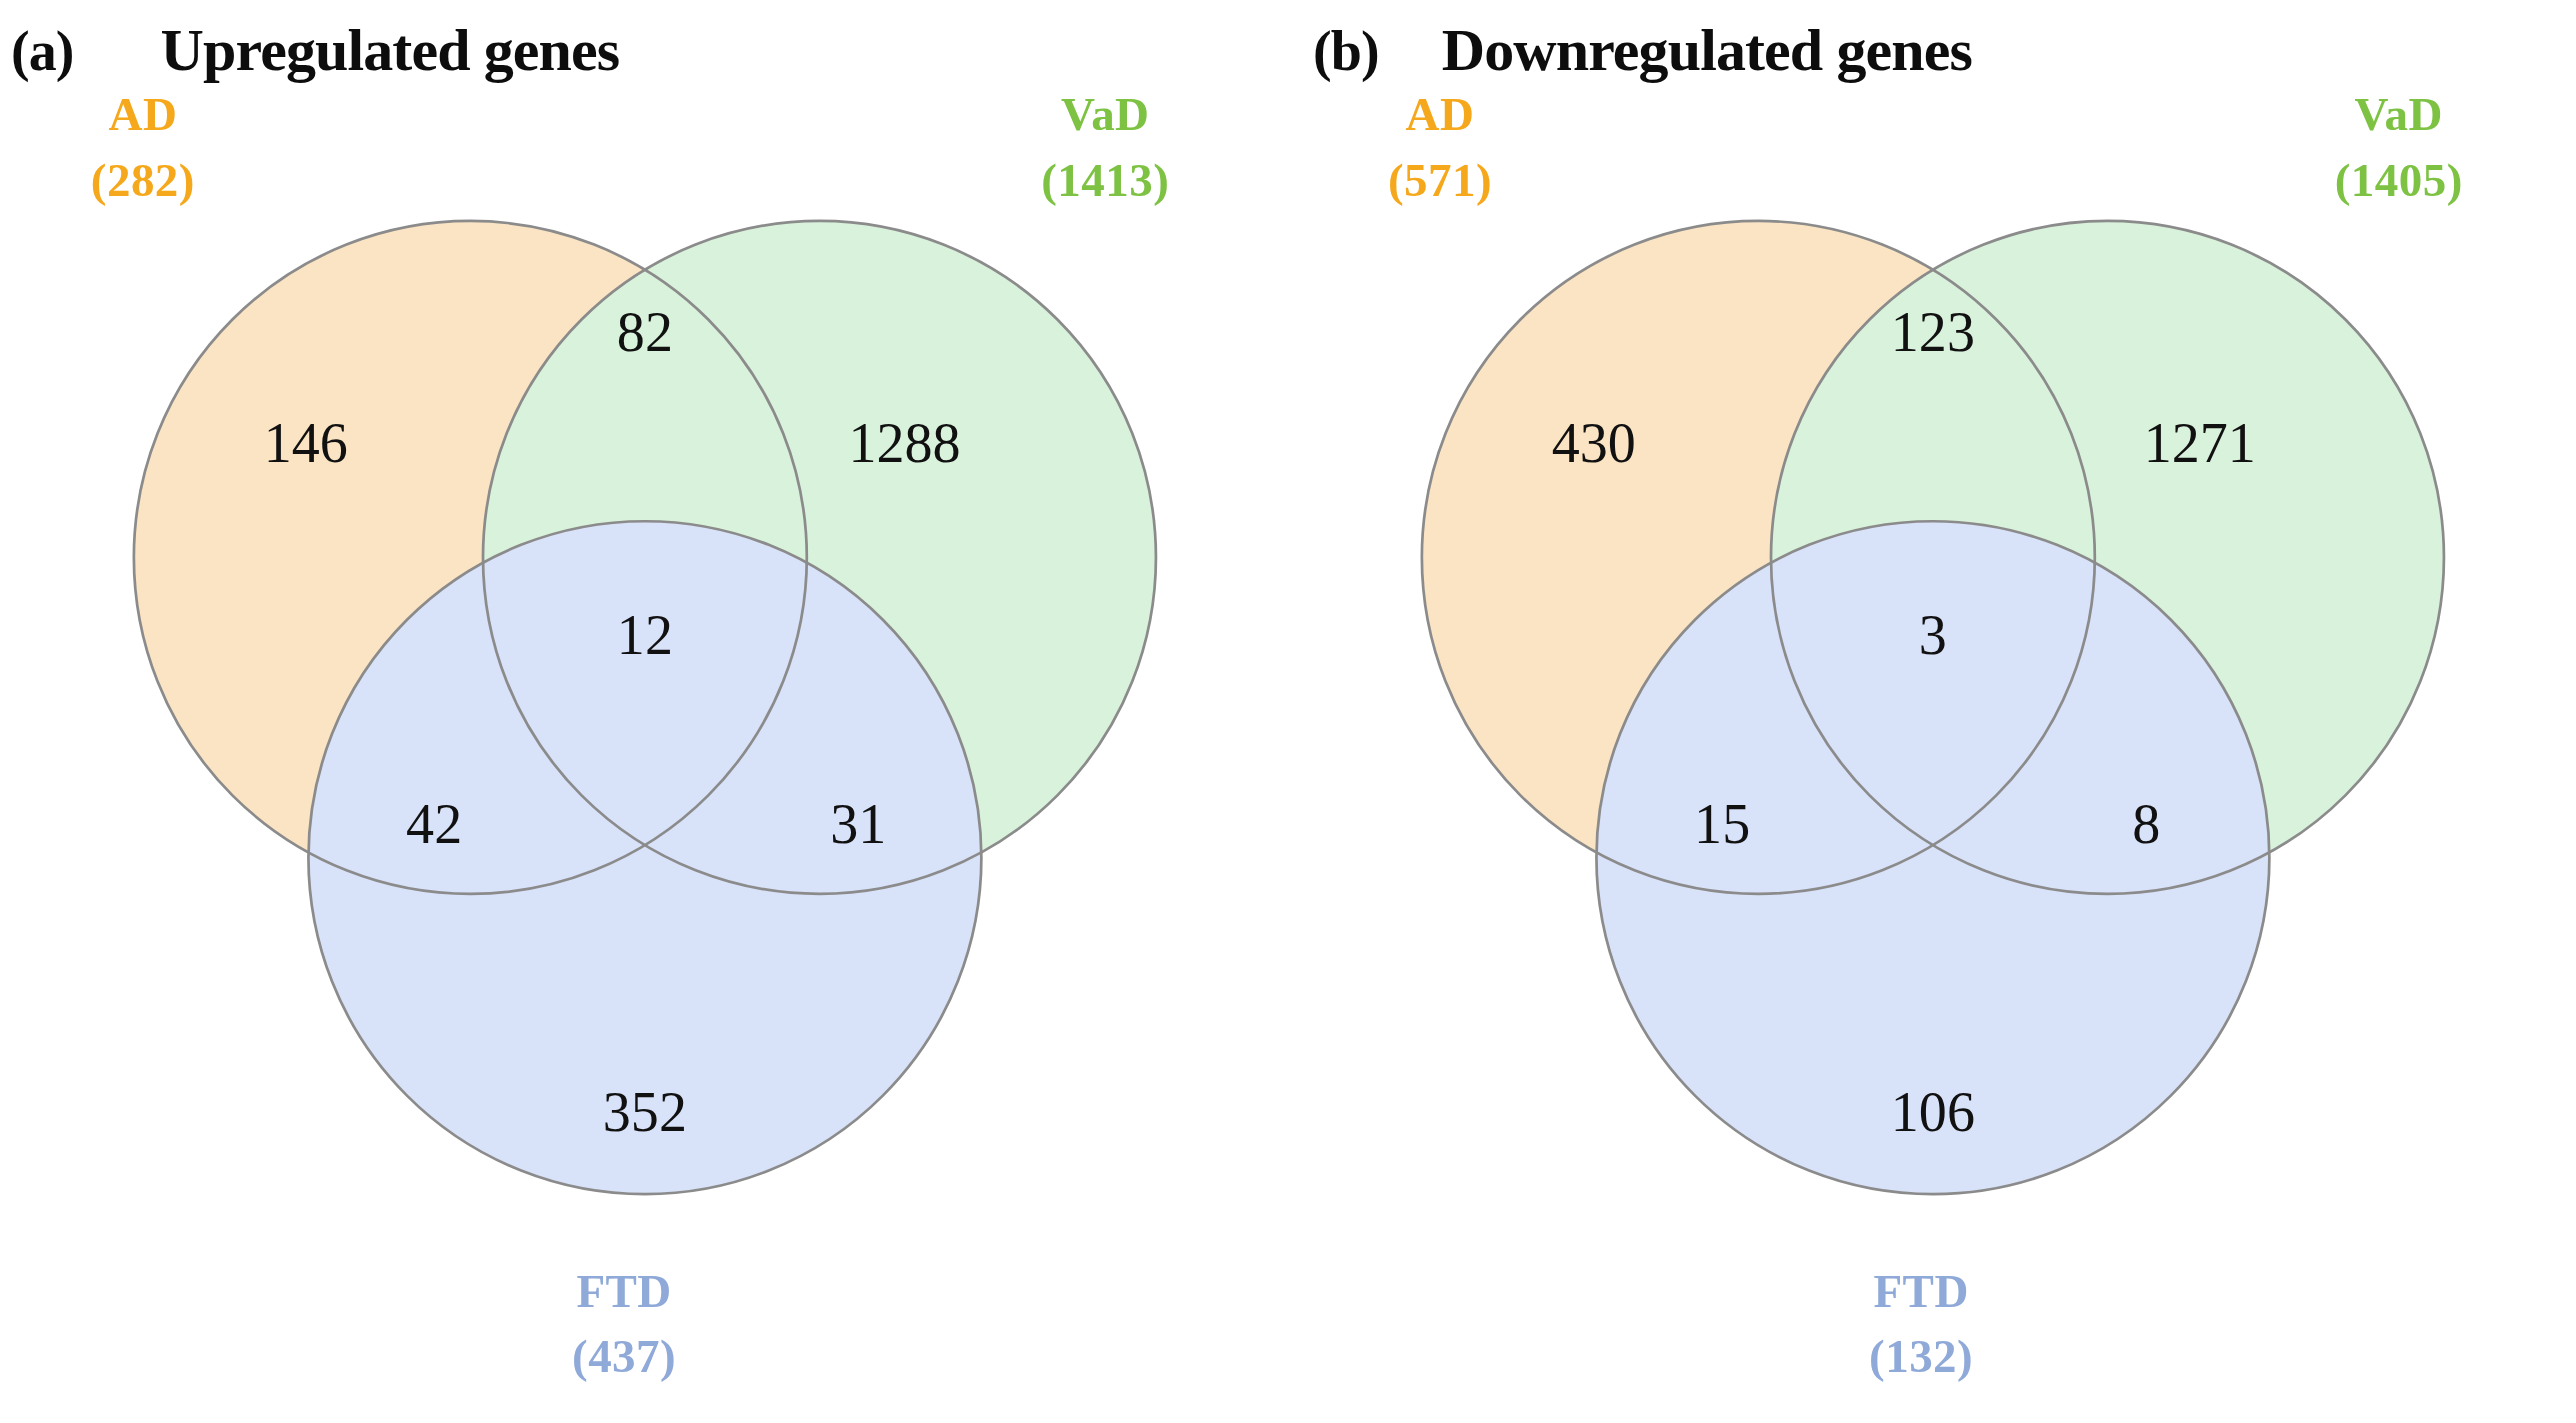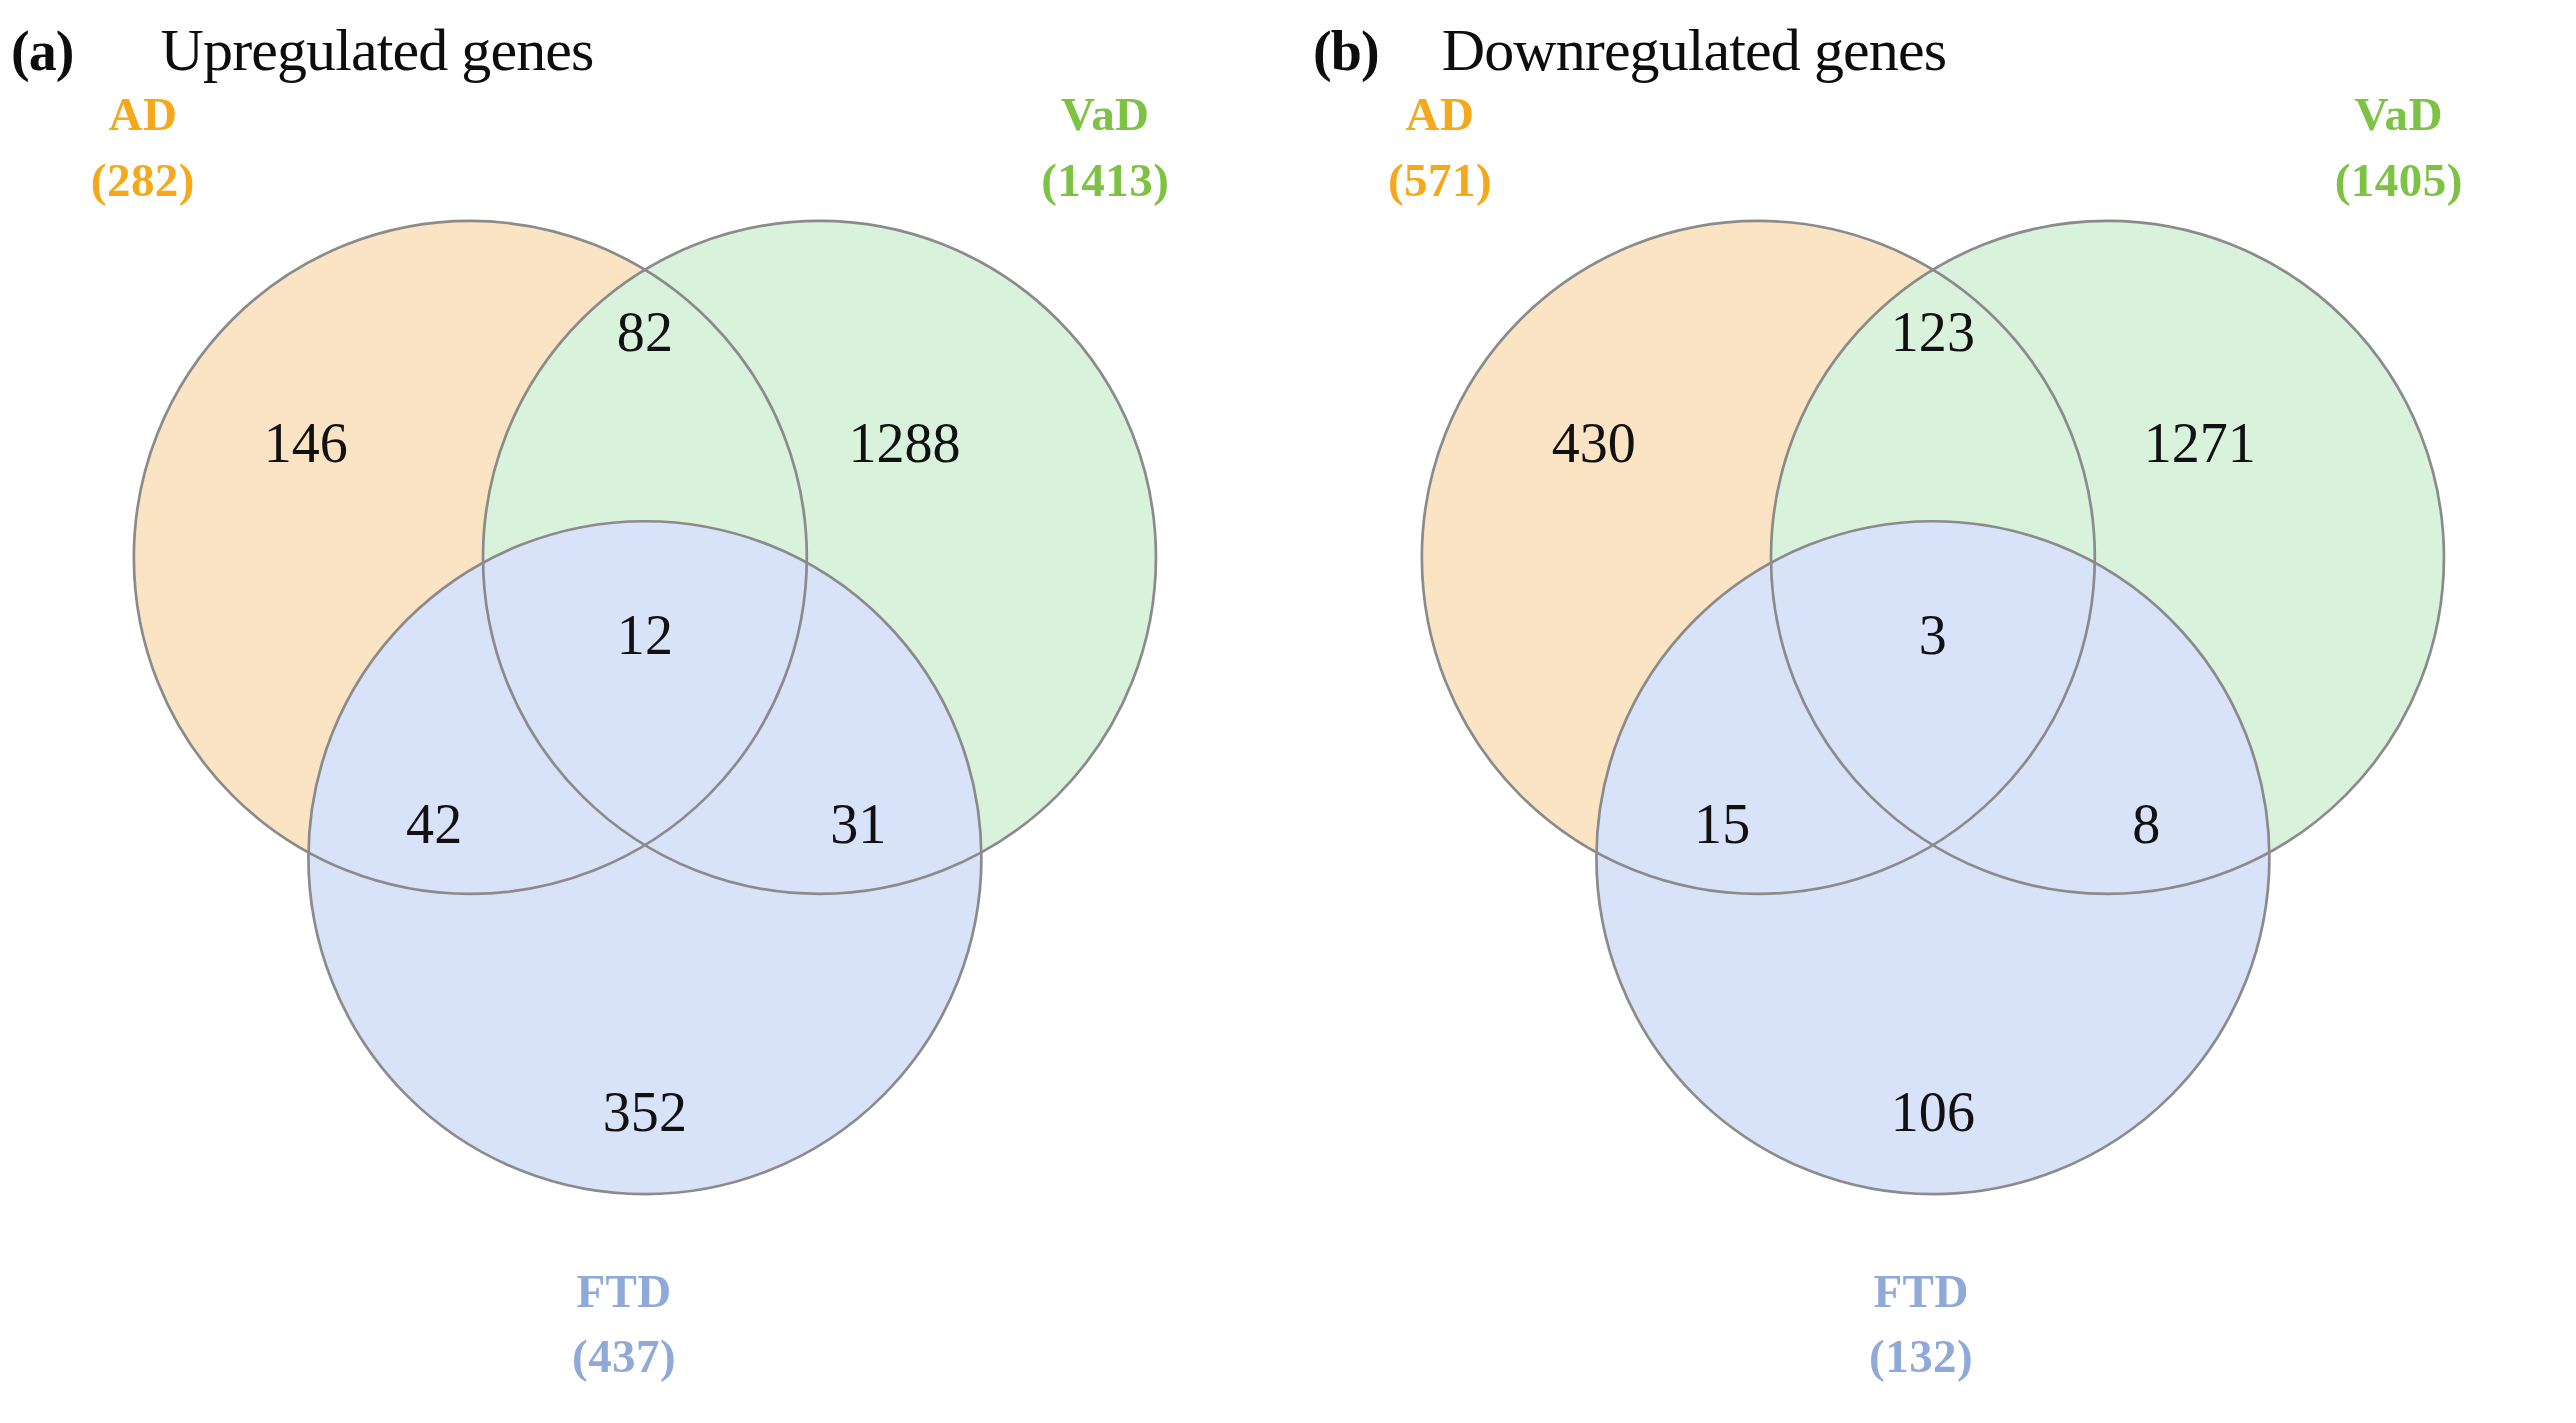--- a/index.html
+++ b/index.html
@@ -38,21 +38,21 @@
     align-items: center;
     white-space: nowrap;
   }
   .panel-letter {
     font-weight: bold;
     font-size: 56px;
     color: #0d0d0d;
     letter-spacing: -0.9px;
   }
   .panel-title {
-    font-weight: normal;
+    font-weight: bold;
     font-size: 60px;
     color: #0d0d0d;
     letter-spacing: -0.9px;
   }
   .panel-a .panel-letter { margin-left: 11px; }
   .panel-a .panel-title  { margin-left: 87px; }
   .panel-b .panel-letter { margin-left: 25px; }
   .panel-b .panel-title  { margin-left: 63px; text-align: center; }
 
   .venn-svg {

